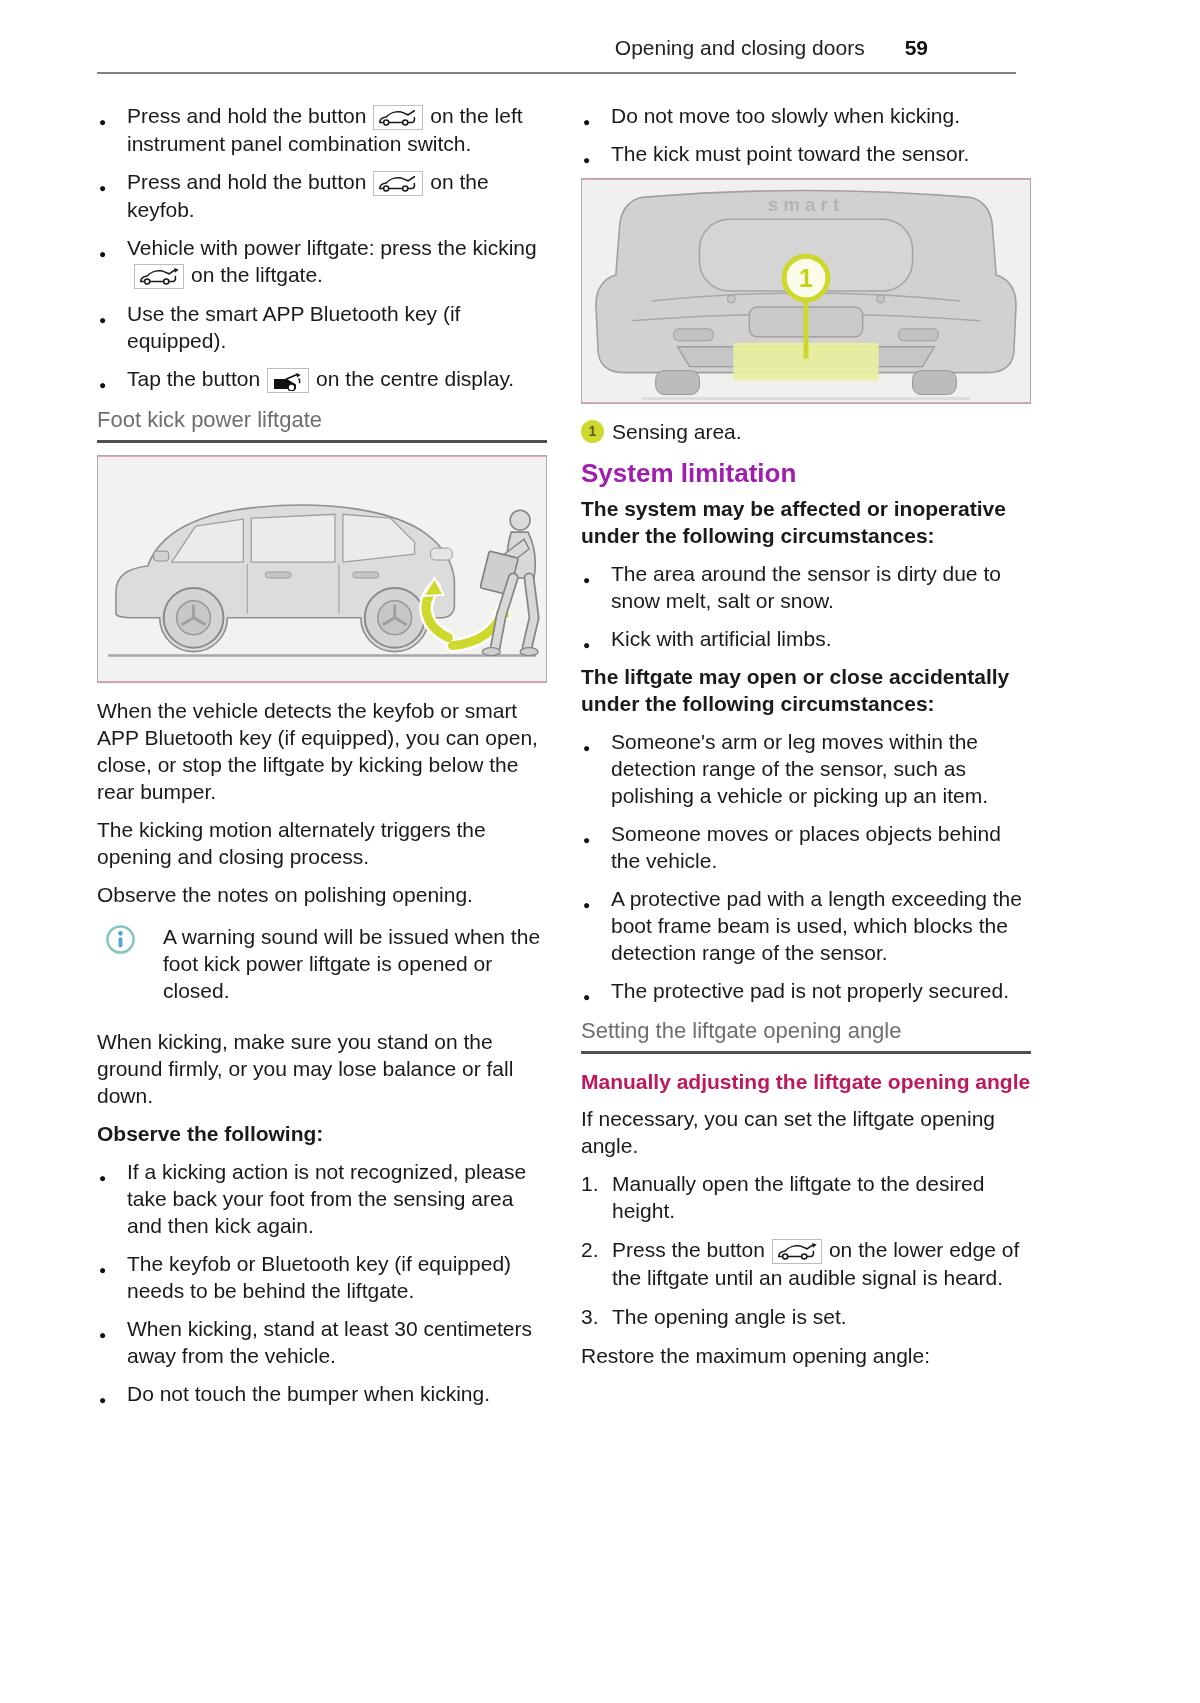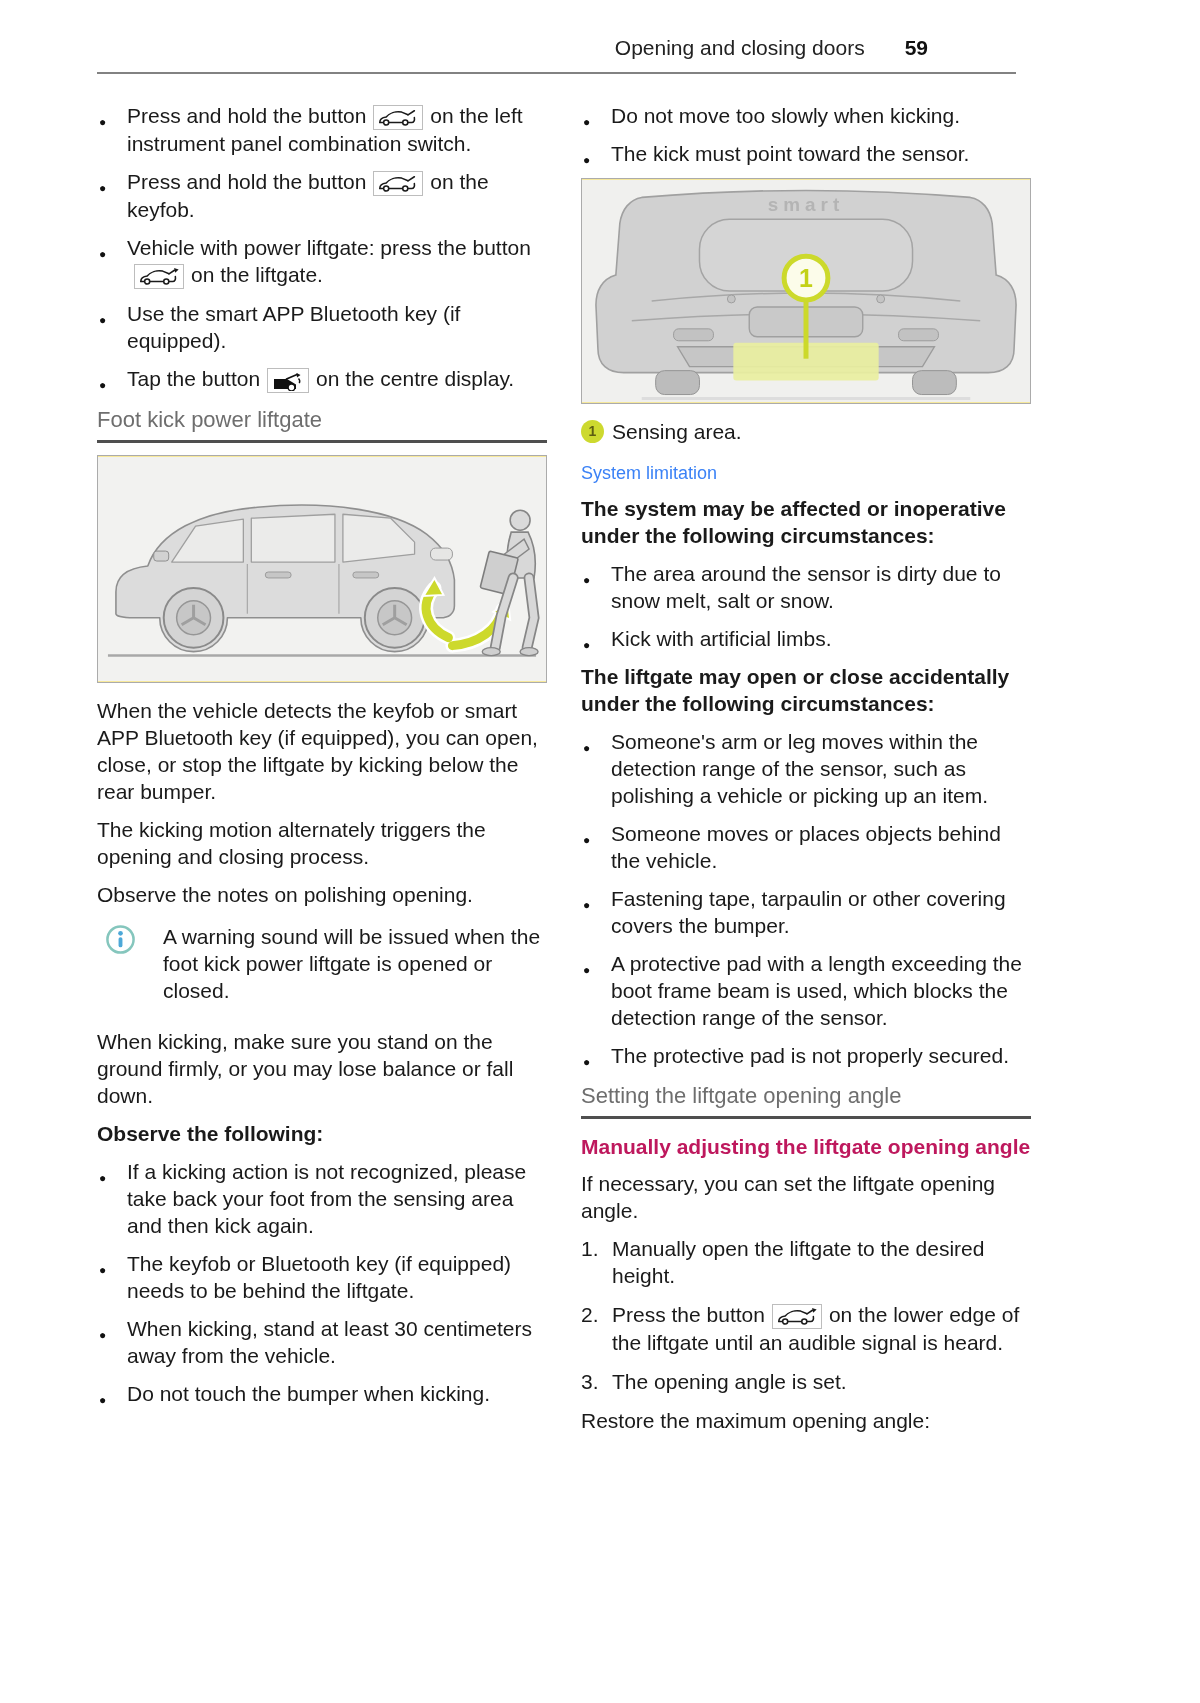--- a/index.html
+++ b/index.html
@@ -26,23 +26,23 @@
   .bold{font-weight:700;}
 
   ul.blist{list-style:none;margin:0 0 2px 0;padding:0;}
   ul.blist li{position:relative;padding-left:30px;margin:0 0 11px 0;}
   ul.blist li::before{content:"●";position:absolute;left:2px;top:7px;font-size:12px;color:#111;}
 
   .section-heading{color:#6e6e6e;font-size:22px;line-height:26px;font-weight:400;margin:14px 0 0 0;}
   .heading-rule{border:none;border-top:3px solid #4f4f4f;margin:7px 0 12px 0;}
 
   .subheading{font-size:21px;line-height:28px;font-weight:700;margin:14px 0 9px 0;color:#be185d;}
-  .mini-heading{font-size:18px;line-height:28px;font-weight:400;margin:2px 0 8px 0;color:#3b82f6;}
-
-  .figure{width:450px;box-sizing:border-box;border:1px solid #ababab;background:#fde047;margin:2px 0 14px 0;line-height:0;}
+  .mini-heading{font-size:26px;line-height:28px;font-weight:700;margin:2px 0 8px 0;color:#a21caf;}
+
+  .figure{width:450px;box-sizing:border-box;border:1px solid #ababab;background:#ec4899;margin:2px 0 14px 0;line-height:0;}
   .figure svg{display:block;}
 
   .icon-box{
     display:inline-block;border:1px solid #bdbdbd;background:#fff;
     padding:2px 4px 1px 4px;margin:0 7px;vertical-align:-5px;line-height:0;
   }
   .icon-box svg{display:inline-block;}
 
   .info-note{display:flex;gap:26px;margin:15px 0 24px 0;padding-left:8px;}
   .info-ic{flex:0 0 32px;padding-top:1px;}
@@ -116,21 +116,21 @@
           <span>Press and hold the button</span><span class="icon-box"><svg width="40" height="20">
                 <use href="#sym-gate"></use>
               </svg></span><span>on the left instrument panel combination switch.</span>
         </li>
         <li>
           <span>Press and hold the button</span><span class="icon-box"><svg width="40" height="20">
                 <use href="#sym-gate"></use>
               </svg></span><span>on the keyfob.</span>
         </li>
         <li>
-          <span>Vehicle with power liftgate: press the button</span><span class="icon-box"><svg width="40" height="20">
+          <span>Vehicle with power liftgate: press the kicking</span><span class="icon-box"><svg width="40" height="20">
                 <use href="#sym-gate-arrow"></use>
               </svg></span><span>on the liftgate.</span>
         </li>
         <li>
           <span>Use the smart APP Bluetooth key (if equipped).</span>
         </li>
         <li>
           <span>Tap the button</span><span class="icon-box"><svg width="32" height="20">
                 <use href="#sym-boot-filled"></use>
               </svg></span><span>on the centre display.</span>
@@ -264,21 +264,20 @@
       <p class="bold">The system may be affected or inoperative under the following circumstances:</p>
       <ul class="blist">
         <li><span>The area around the sensor is dirty due to snow melt, salt or snow.</span></li>
         <li><span>Kick with artificial limbs.</span></li>
       </ul>
 
       <p class="bold">The liftgate may open or close accidentally under the following circumstances:</p>
       <ul class="blist">
         <li><span>Someone's arm or leg moves within the detection range of the sensor, such as polishing a vehicle or picking up an item.</span></li>
         <li><span>Someone moves or places objects behind the vehicle.</span></li>
-        <li><span>Fastening tape, tarpaulin or other covering covers the bumper.</span></li>
         <li><span>A protective pad with a length exceeding the boot frame beam is used, which blocks the detection range of the sensor.</span></li>
         <li><span>The protective pad is not properly secured.</span></li>
       </ul>
 
       <h2 class="section-heading">Setting the liftgate opening angle</h2>
       <hr class="heading-rule">
 
       <h3 class="subheading">Manually adjusting the liftgate opening angle</h3>
       <p>If necessary, you can set the liftgate opening angle.</p>
 

